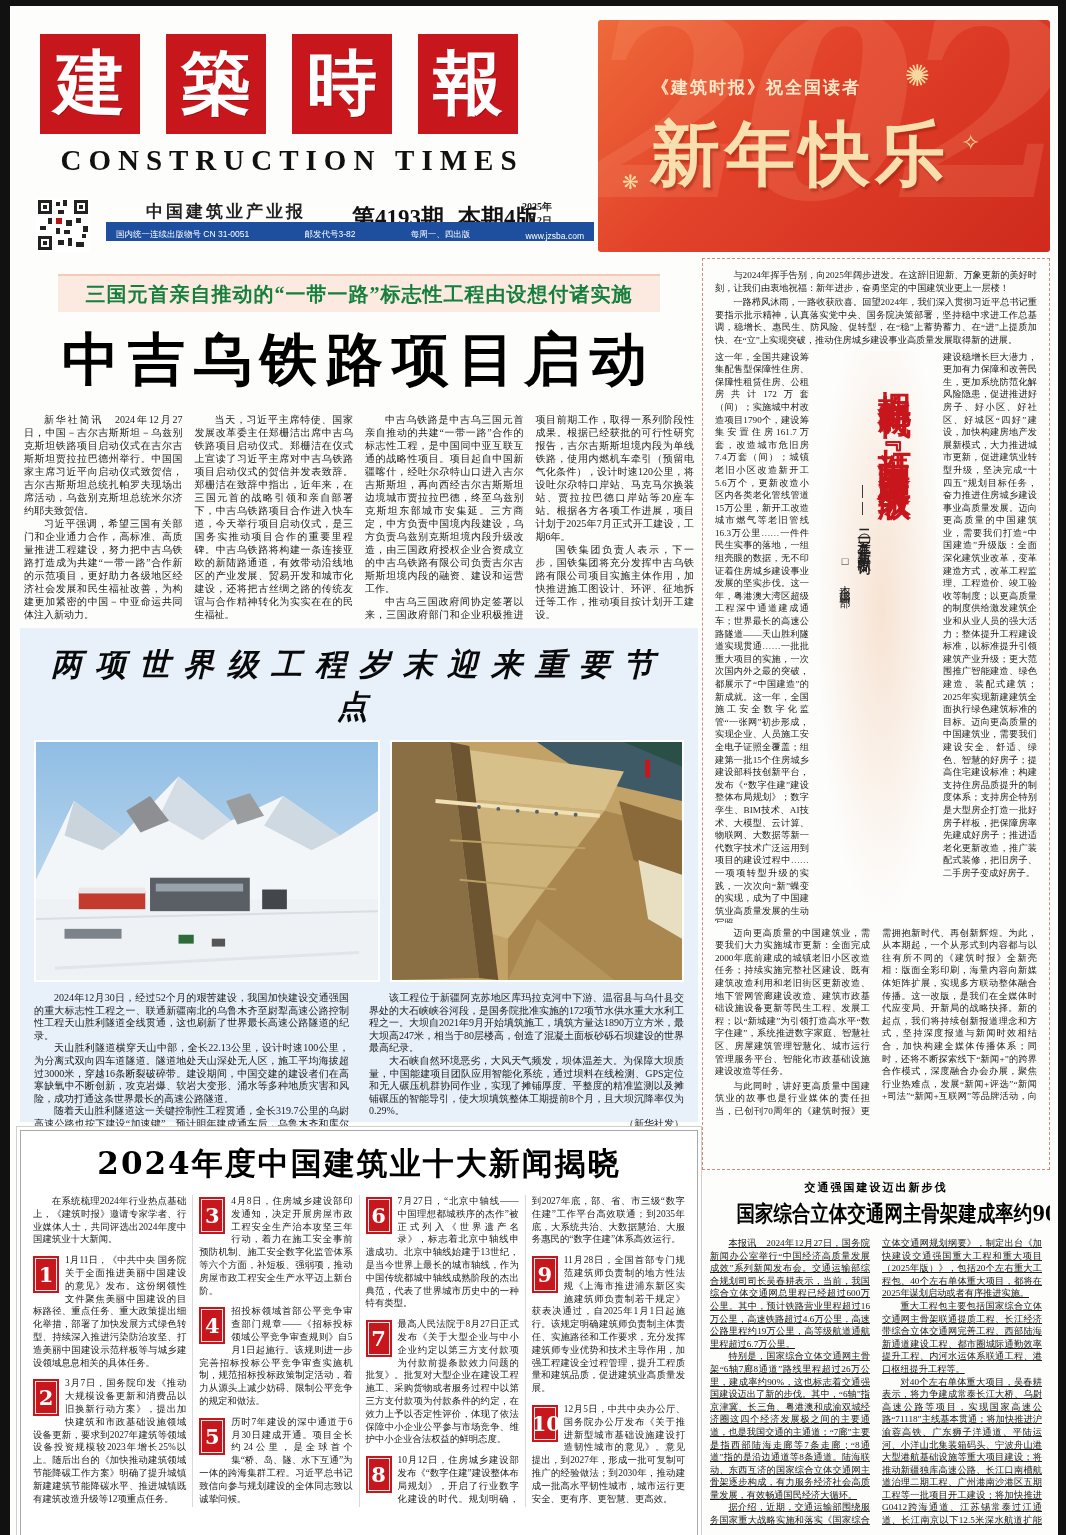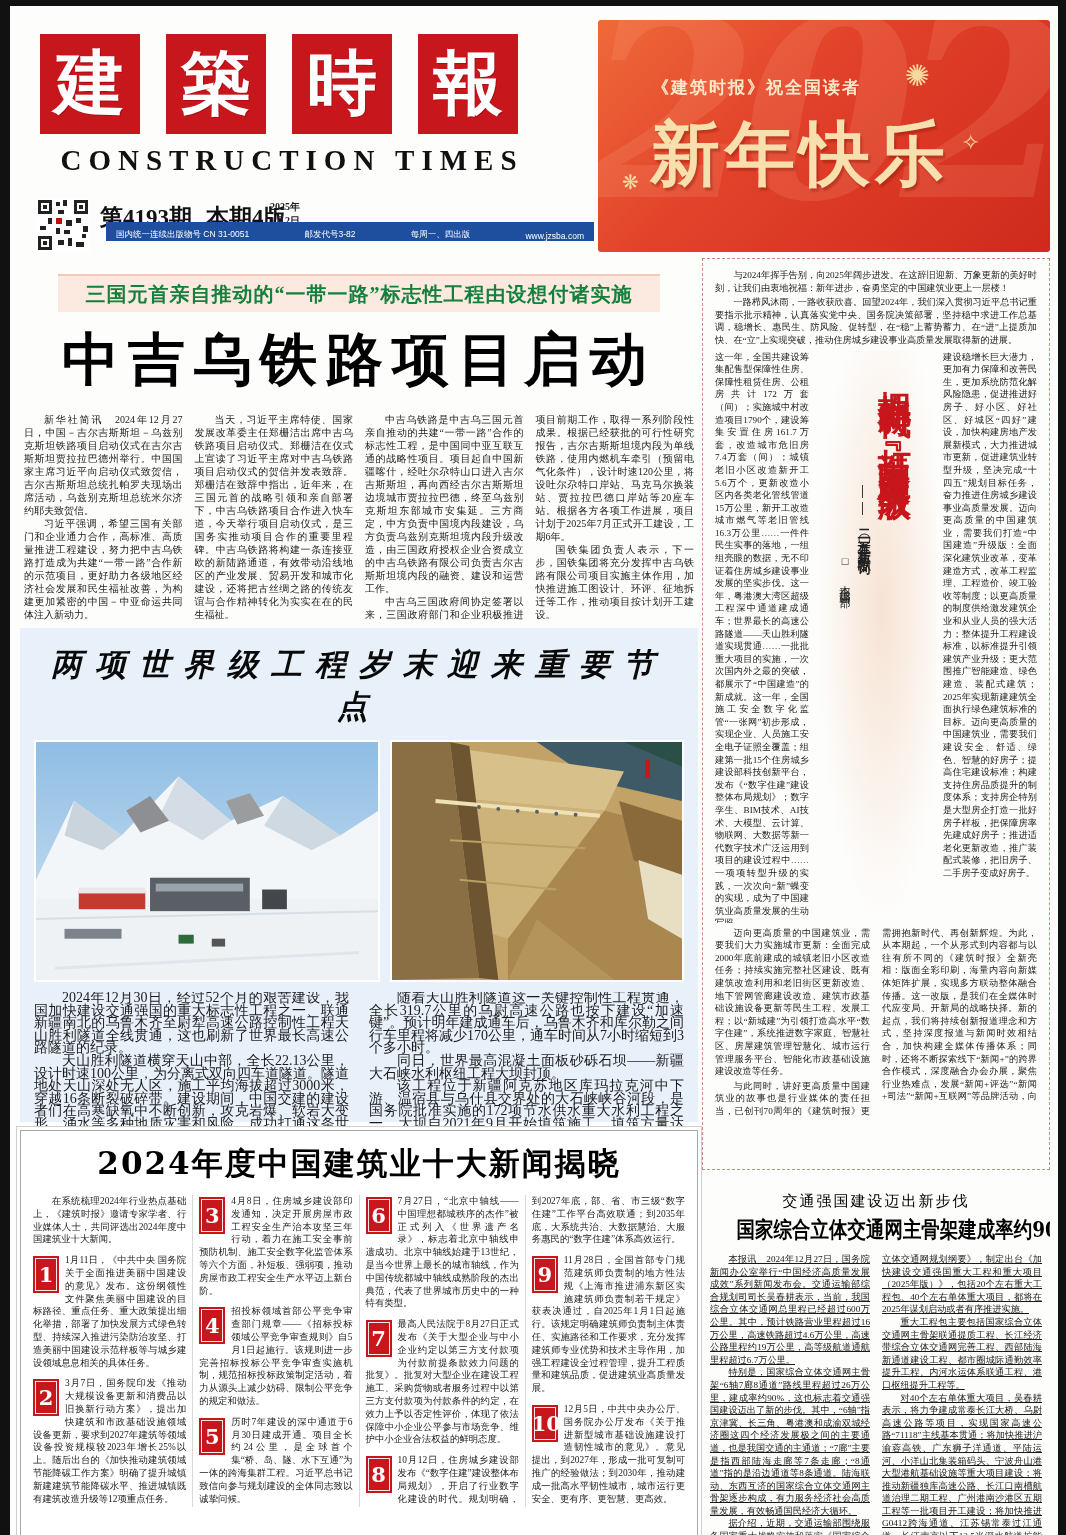--- a/index.html
+++ b/index.html
@@ -47,21 +47,21 @@
   .lead-body p{margin:0;text-indent:2em;}
 
   
   .feature{position:absolute;left:10px;top:622px;width:678px;height:494px;background:#e8f1fa;padding:8px 14px;}
   .feature-title{text-align:center;font-size:31px;font-weight:bold;font-style:italic;letter-spacing:13px;
     color:#0a0a0a;margin:8px 0 12px;font-family:"DejaVu Serif",serif;}
   .photos{display:flex;gap:10px;height:242px;}
   .photo{border:2px solid #fff;flex:1;overflow:hidden;}
   .photo svg{display:block;width:100%;height:100%;}
   .captions{margin-top:10px;height:158px;overflow:hidden;column-count:2;column-gap:20px;
-    font-size:14px;line-height:12.6px;text-align:justify;color:#1a1a1a;}
+    font-size:10px;line-height:12.6px;text-align:justify;color:#1a1a1a;}
   .captions p{margin:0;text-indent:2em;}
   .credit{text-align:right;text-indent:0 !important;}
 
   
   .editorial{position:absolute;left:692px;top:252px;width:348px;height:912px;border:1px dashed #d08a78;
     padding:10px 12px;font-size:9.2px;line-height:12.6px;text-align:justify;color:#1a1a1a;overflow:hidden;}
   .editorial p{margin:0 0 2px;text-indent:2em;}
   .ed-mid{display:flex;gap:7px;margin:4px 0;height:572px;overflow:hidden;}
   .ed-col{width:94px;flex:0 0 94px;overflow:hidden;}
   .ed-center{flex:1;display:flex;justify-content:center;gap:6px;padding-top:14px;
@@ -80,21 +80,21 @@
   .tn-body{column-count:4;column-gap:13px;column-rule:1px solid #d9d9d9;height:312px;overflow:hidden;
     font-size:9.4px;line-height:12.8px;text-align:justify;color:#1a1a1a;}
   .tn-body .intro{margin:0 0 8px;text-indent:2em;}
   .news-item{margin:0 0 8px;}
   .badge{float:left;width:26px;height:37px;margin:2px 6px 1px 0;background:#c8161d;color:#fff;position:relative;
     text-align:center;font:bold 21px/37px "DejaVu Serif",serif;}
   .badge::after{content:'';position:absolute;inset:2px;border:1px solid rgba(255,255,255,.9);}
 
   
   .transport{position:absolute;left:692px;top:1168px;width:348px;height:361px;padding:4px 8px;overflow:hidden;}
-  .tr-kicker{text-align:center;font-size:15px;font-weight:normal;letter-spacing:2px;color:#000;margin-top:14px;}
+  .tr-kicker{text-align:center;font-size:11px;font-weight:bold;letter-spacing:2px;color:#000;margin-top:2px;}
   .tr-headline{text-align:center;font-size:22px;font-weight:bold;color:#000;white-space:nowrap;
     transform:scaleX(0.84);transform-origin:center;margin:4px 0 8px;font-family:"DejaVu Serif",serif;}
   .tr-body{column-count:2;column-gap:12px;height:292px;overflow:hidden;font-size:9.2px;line-height:12.6px;
     text-align:justify;color:#1a1a1a;}
   .tr-body p{margin:0;text-indent:2em;text-decoration:underline;}
 </style>
 </head>
 <body>
 
 <div class="paper" data-name="newspaper-page">
@@ -136,20 +136,24 @@
       <rect x="20" y="30" width="4" height="6" fill="#222"></rect>
         <rect x="28" y="32" width="6" height="4" fill="#222"></rect>
         <rect x="47" y="28" width="5" height="6" fill="#222"></rect>
       <rect x="22" y="42" width="6" height="5" fill="#222"></rect>
         <rect x="32" y="40" width="4" height="8" fill="#222"></rect>
         <rect x="40" y="44" width="8" height="5" fill="#222"></rect>
       <rect x="46" y="36" width="4" height="4" fill="#222"></rect>
         <rect x="12" y="20" width="4" height="6" fill="#222"></rect>
         <rect x="4" y="28" width="6" height="4" fill="#222"></rect>
     </svg>
+    <div class="mid-info" data-name="masthead-center-info">
+      <div class="paper-type" data-name="paper-type-label">中国建筑业产业报</div>
+      <div class="organizer" data-name="organizer-line">中国建筑业协会　上海建工控股集团有限公司　主管主办</div>
+    </div>
     <div class="issue-info" data-name="issue-info">
       <span class="big" data-name="issue-number">第4193期</span>
       <span class="small">&nbsp;&nbsp;</span>
       <span class="big" data-name="edition-number">本期4版</span>
     </div>
     <div class="date-col" data-name="date-block">
       <div data-name="date-year">2025年</div>
       <div data-name="date-day">1月2日</div>
       <div data-name="date-weekday">星期四</div>
     </div>
@@ -240,21 +244,20 @@
           <rect x="262" y="18" width="5" height="18" fill="#c8161d"></rect>
           <polygon points="255,120 300,135 300,200 265,180" fill="#e8dec2"></polygon>
           <polygon points="150,180 230,242 120,242" fill="#b5945c"></polygon>
         </svg>
       </div>
     </div>
     <div class="captions" data-name="feature-captions">
       <p data-name="caption-paragraph">2024年12月30日，经过52个月的艰苦建设，我国加快建设交通强国的重大标志性工程之一、联通新疆南北的乌鲁木齐至尉犁高速公路控制性工程天山胜利隧道全线贯通，这也刷新了世界最长高速公路隧道的纪录。</p>
       <p data-name="caption-paragraph">天山胜利隧道横穿天山中部，全长22.13公里，设计时速100公里，为分离式双向四车道隧道。隧道地处天山深处无人区，施工平均海拔超过3000米，穿越16条断裂破碎带。建设期间，中国交建的建设者们在高寒缺氧中不断创新，攻克岩爆、软岩大变形、涌水等多种地质灾害和风险，成功打通这条世界最长的高速公路隧道。</p>
       <p data-name="caption-paragraph">随着天山胜利隧道这一关键控制性工程贯通，全长319.7公里的乌尉高速公路也按下建设“加速键”。预计明年建成通车后，乌鲁木齐和库尔勒之间行车里程将减少170公里，通车时间从7小时缩短到3个多小时。</p>
-      <p data-name="caption-paragraph">同日，世界最高混凝土面板砂砾石坝——新疆大石峡水利枢纽工程大坝封顶。</p>
       <p data-name="caption-paragraph">该工程位于新疆阿克苏地区库玛拉克河中下游、温宿县与乌什县交界处的大石峡峡谷河段，是国务院批准实施的172项节水供水重大水利工程之一。大坝自2021年9月开始填筑施工，填筑方量达1890万立方米，最大坝高247米，相当于80层楼高，创造了混凝土面板砂砾石坝建设的世界最高纪录。</p>
       <p data-name="caption-paragraph">大石峡自然环境恶劣，大风天气频发，坝体温差大。为保障大坝质量，中国能建项目团队应用智能化系统，通过坝料在线检测、GPS定位和无人碾压机群协同作业，实现了摊铺厚度、平整度的精准监测以及摊铺碾压的智能导引，使大坝填筑整体工期提前8个月，且大坝沉降率仅为0.29%。</p>
       <p class="credit" data-name="photo-credit">（新华社发）</p>
     </div>
   </div>
 
   <div class="editorial" data-name="new-year-editorial">
     <p data-name="editorial-paragraph">与2024年挥手告别，向2025年阔步进发。在这辞旧迎新、万象更新的美好时刻，让我们由衷地祝福：新年进步，奋勇坚定的中国建筑业更上一层楼！</p>
     <p data-name="editorial-paragraph">一路栉风沐雨，一路收获欣喜。回望2024年，我们深入贯彻习近平总书记重要指示批示精神，认真落实党中央、国务院决策部署，坚持稳中求进工作总基调，稳增长、惠民生、防风险、促转型，在“稳”上蓄势蓄力、在“进”上提质加快、在“立”上实现突破，推动住房城乡建设事业高质量发展取得新的进展。</p>
     <div class="ed-mid" data-name="editorial-middle">

